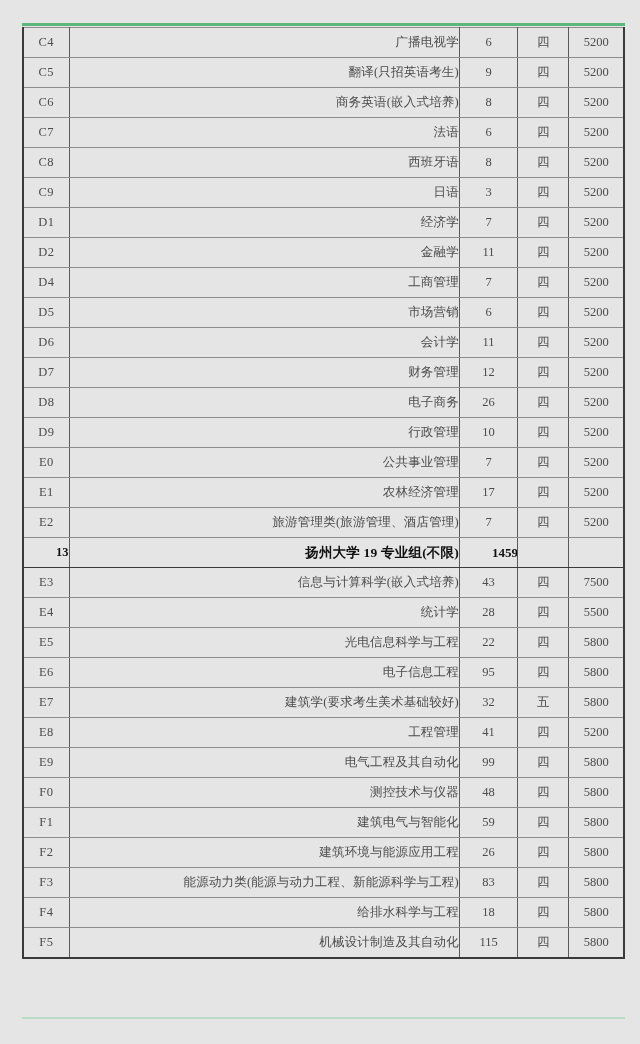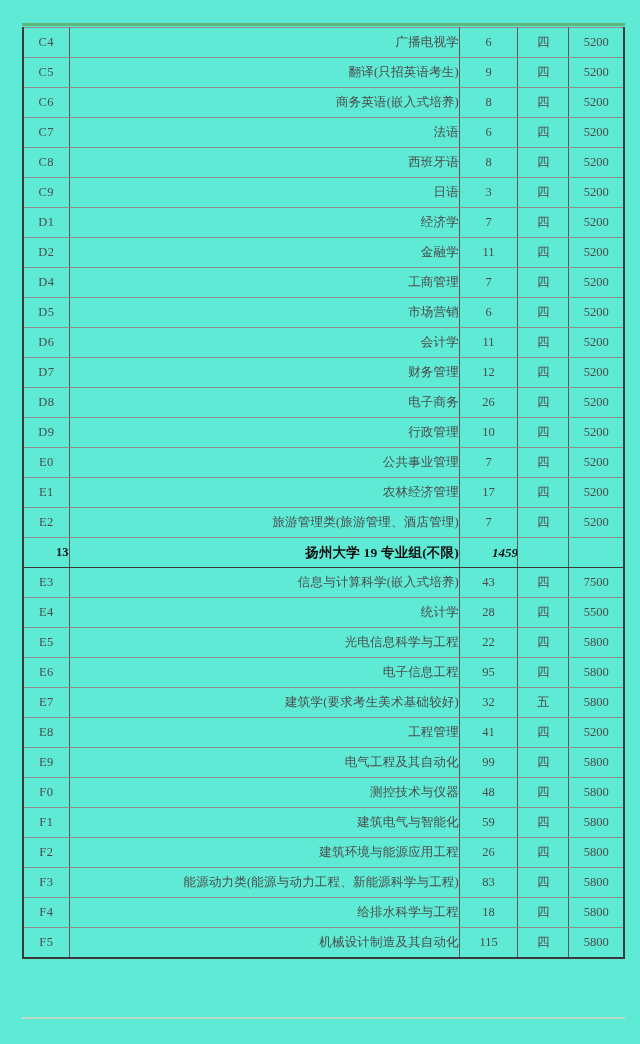--- a/index.html
+++ b/index.html
@@ -14,21 +14,21 @@
     position: relative;
     overflow: hidden;
   }
 
   .page {
     position: absolute;
     left: 0;
     top: 0;
     width: 640px;
     height: 1044px;
-    background: #5eead4;
+    background: #e5e5e5;
   }
 
   
   .rule-top {
     position: absolute;
     left: 22px;
     top: 23px;
     width: 603px;
     height: 3px;
     background: #5cb87a;
@@ -104,21 +104,20 @@
   tr.group-row td.code {
     font-size: 12.5px;
     letter-spacing: 0;
   }
   tr.group-row td.major {
     font-size: 13.5px;
     margin-left: 7px;
   }
   tr.group-row td.plan {
     font-size: 13px;
-    font-style: italic;
   }
 </style>
 </head>
 <body>
 
 <div class="page">
 
   <div class="rule-top"></div>
 
   <div class="table-wrap">

